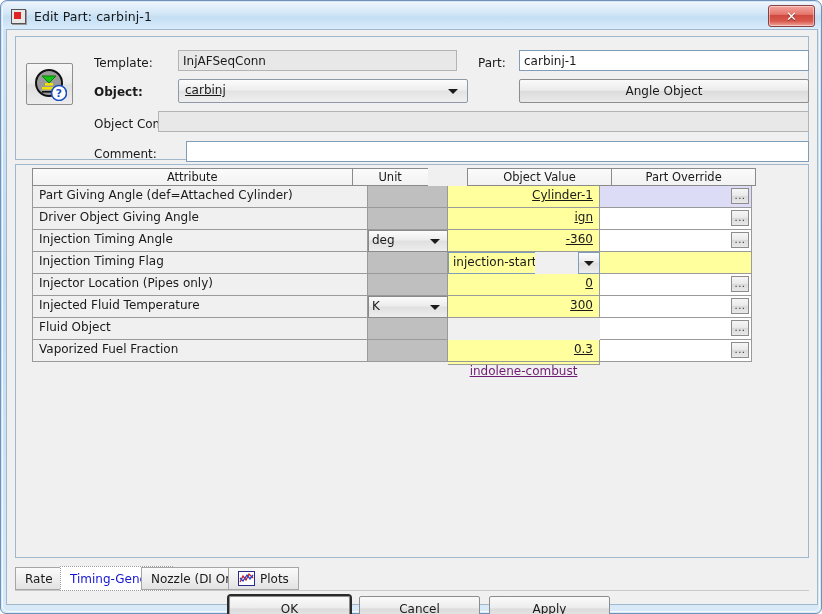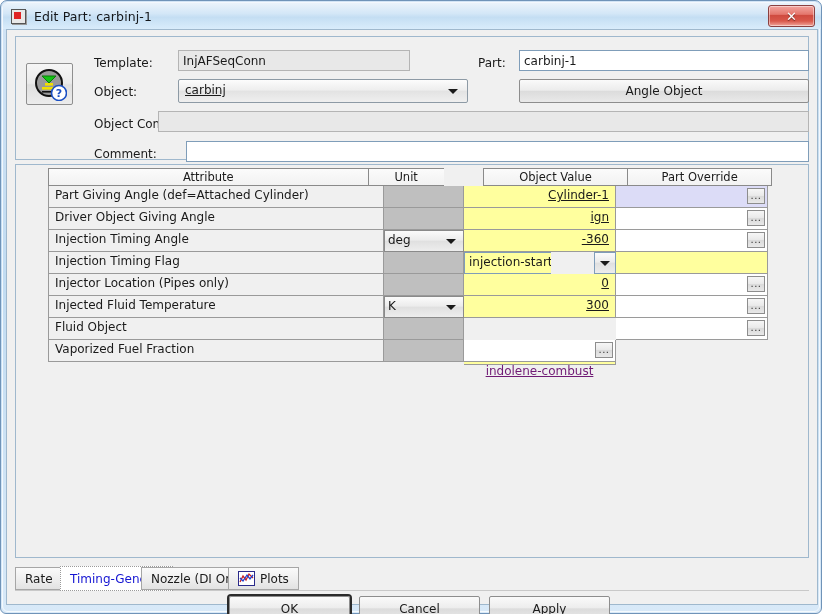--- a/index.html
+++ b/index.html
@@ -123,21 +123,21 @@
   }
 
   .form-label {
     position: absolute;
     font-size: 12px;
     color: #1a1a1a;
     text-align: left;
     white-space: nowrap;
   }
   .lbl-template { left: 78px;  top: 19px; }
-  .lbl-object   { left: 78px;  top: 48px; }
+  .lbl-object   { left: 78px;  top: 48px; font-weight: bold; }
   .lbl-objcmt   { left: 78px;  top: 80px; }
   .lbl-comment  { left: 78px;  top: 110px; }
   .lbl-part     { left: 462px; top: 19px; }
 
   .tf {
     position: absolute;
     box-sizing: border-box;
     font-family: "DejaVu Sans", "Liberation Sans", sans-serif;
     font-size: 12px;
     padding: 2px 4px;
@@ -148,21 +148,21 @@
   .tf.readonly {
     background: #e8e8e8;
     border: 1px solid #b4b4b4;
     color: #1a1a1a;
   }
   .tf.editable {
     background: #ffffff;
     border: 1px solid #7f9db9;
     color: #1a1a1a;
   }
-  #fld-template  { left: 162px; top: 13px;  width: 232px; height: 21px; }
+  #fld-template  { left: 162px; top: 13px;  width: 279px; height: 21px; }
   #fld-objcmt    { left: 142px; top: 74px;  width: 651px; height: 21px; }
   #fld-comment   { left: 170px; top: 104px; width: 623px; height: 21px; }
   #fld-part      { left: 503px; top: 13px;  width: 290px; height: 21px; }
 
   #cbo-object {
     position: absolute;
     left: 162px; top: 42px;
     width: 290px; height: 24px;
     box-sizing: border-box;
     background: linear-gradient(to bottom, #fcfcfc 0%, #eeeeee 45%, #e3e3e3 52%, #efefef 100%);
@@ -204,21 +204,21 @@
     position: absolute;
     left: 8px; top: 134px;
     width: 794px; height: 394px;
     background: #f0f0f0;
     border: 1px solid #9fb8cd;
     box-sizing: border-box;
     overflow: hidden;
   }
   #grid {
     position: absolute;
-    left: 20px; top: 3px;
+    left: 4px; top: 3px;
     width: 724px;
     padding-left: 12px;
   }
   .grid-header {
     display: flex;
     height: 18px;
   }
   .gh {
     box-sizing: border-box;
     background: linear-gradient(to bottom, #fbfbfb 0%, #f2f2f2 100%);
@@ -569,20 +569,21 @@
               <div class="cell cell-attr">Fluid Object</div>
               <div class="cell cell-unit"></div>
               <div class="cell cell-val green">indolene-combust</div>
               <div class="cell cell-over">
                 <div class="ell-btn"><span>...</span></div>
               </div>
             </div>
             <div class="grid-row">
               <div class="cell cell-attr">Vaporized Fuel Fraction</div>
               <div class="cell cell-unit"></div>
+              <div class="cell cell-val">0.3</div>
               <div class="cell cell-over">
                 <div class="ell-btn"><span>...</span></div>
               </div>
             </div>
           </div>
       </div>
     </div>
 
     <div id="tabstrip">
       <div class="tabline"></div>

